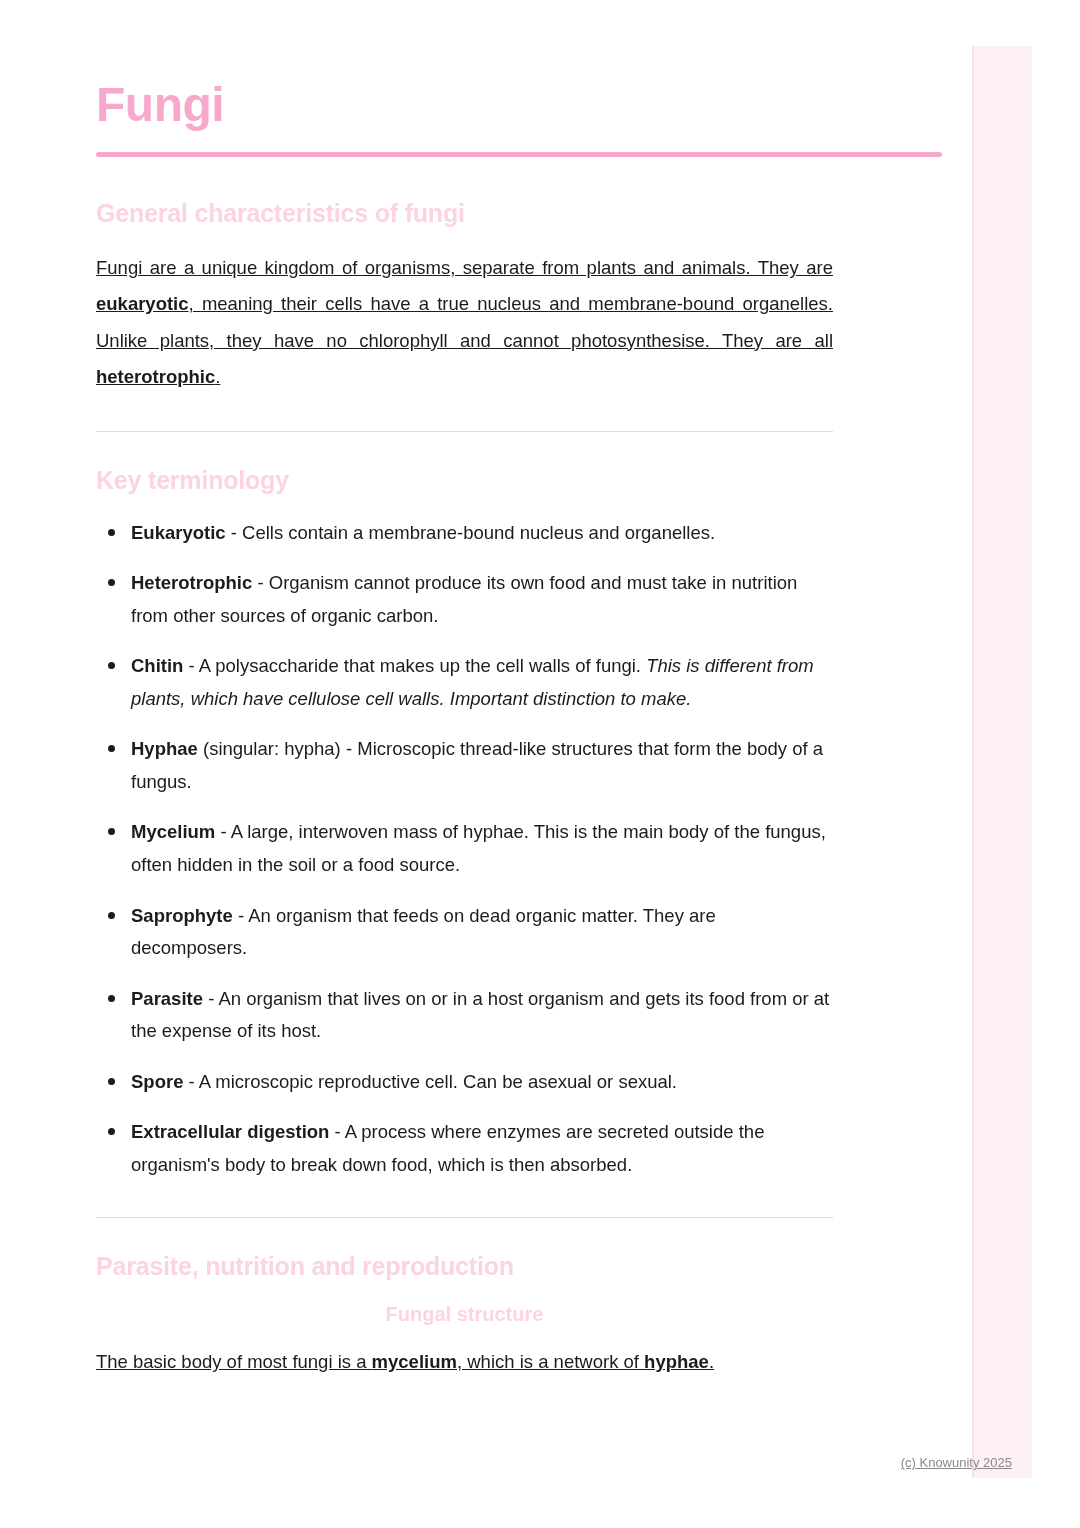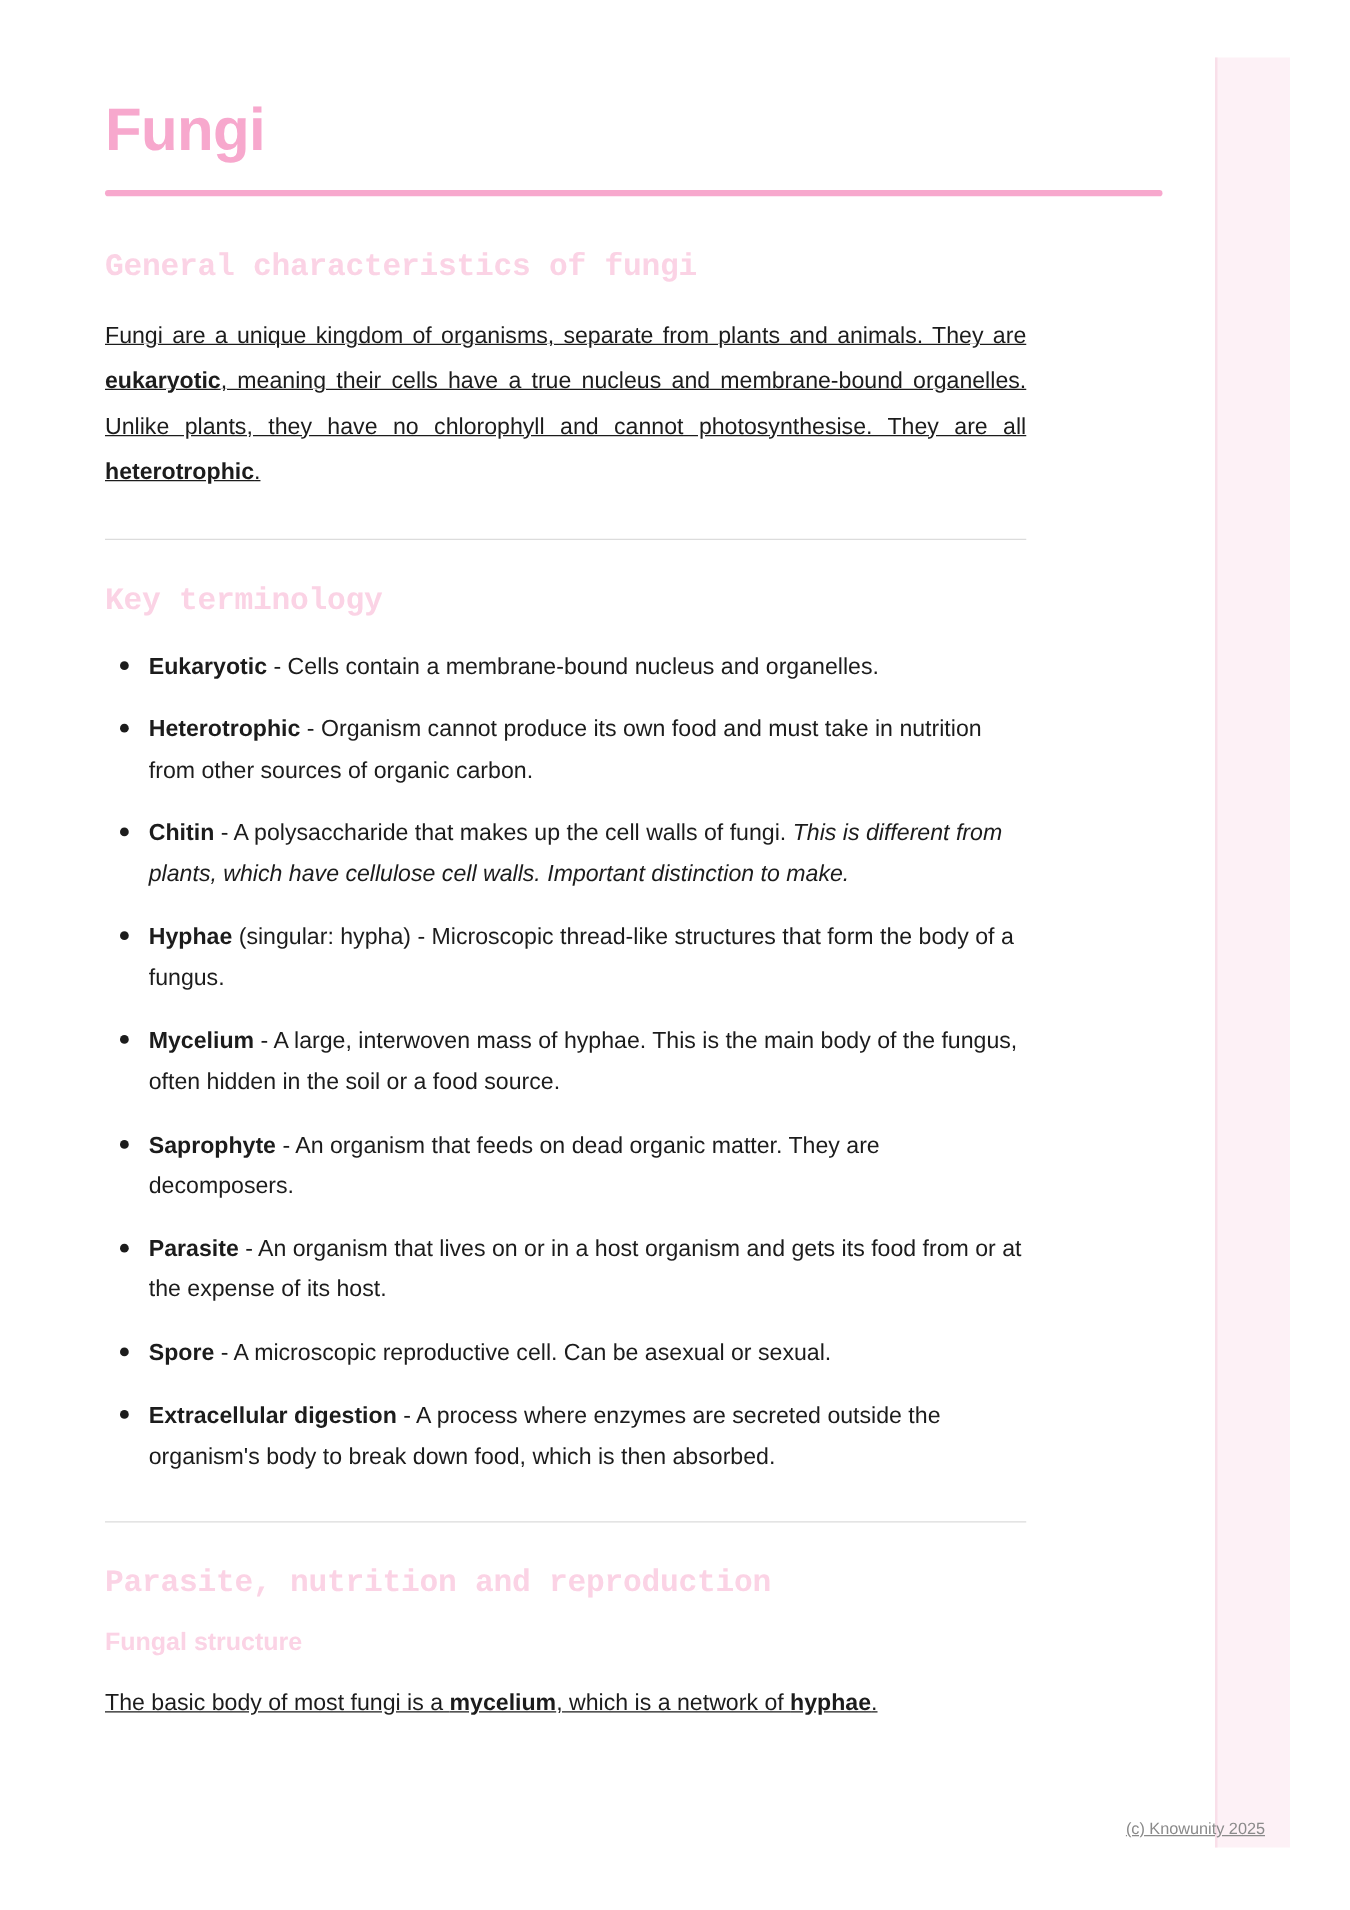--- a/index.html
+++ b/index.html
@@ -26,21 +26,21 @@
     position: absolute;
     top: 46px;
     right: 48px;
     width: 58px;
     height: 1432px;
     background: #fdf1f6;
     border-left: 2px solid #f9dfe9;
   }
   .content {
     position: absolute;
-    left: 84px;
+    left: 96px;
     top: 80px;
     width: 737px;
   }
   h1.title {
     font-size: 48px;
     line-height: 1.05;
     font-weight: bold;
     color: #f7a8cd;
     margin: 0 0 22px 0;
     letter-spacing: -0.5px;
@@ -51,27 +51,27 @@
     border-radius: 3px;
     width: 846px;
     margin: 0 0 42px 0;
   }
   h2.section {
     font-size: 25px;
     font-weight: bold;
     color: #fbd3e5;
     margin: 0 0 22px 0;
     letter-spacing: -0.2px;
-    font-family: Liberation Mono, monospace;
   }
   h3.subsection {
     font-size: 20px;
     font-weight: bold;
     color: #fbd3e5;
     margin: 0 0 18px 0;
+    text-align: center;
   }
   p.body {
     font-size: 18.5px;
     line-height: 1.95;
     margin: 0 0 10px 0;
     text-align: justify;
     color: #1c1c1c;
     text-decoration: underline;
   }
   p.body.left {

